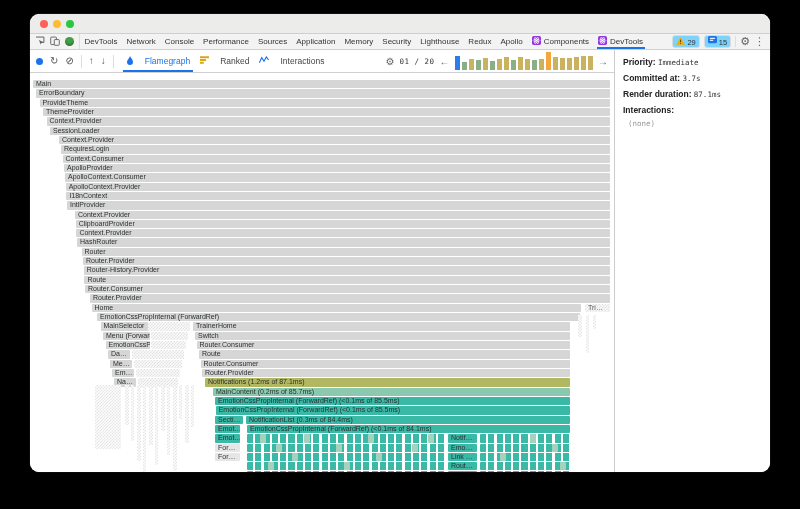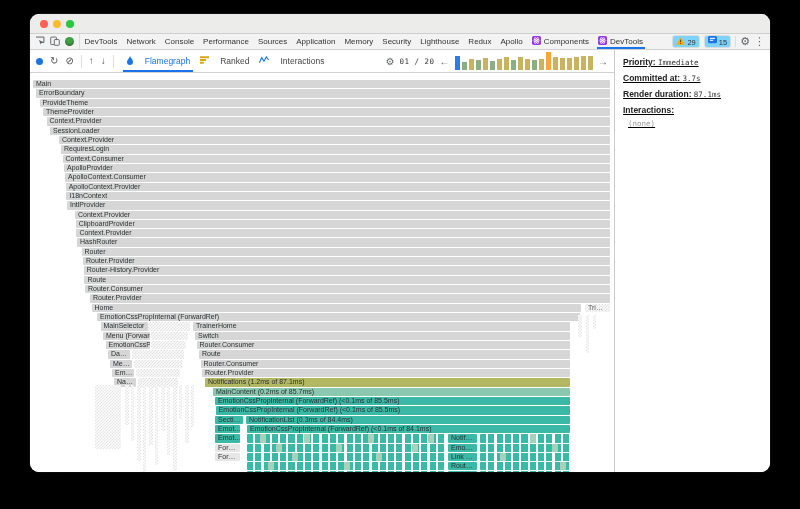--- a/index.html
+++ b/index.html
@@ -49,21 +49,21 @@
                         linear-gradient(45deg,#e1e1e1 25%,transparent 25%,transparent 75%,#e1e1e1 75%);
        background-size:3px 3px;background-position:0 0,1.5px 1.5px;}
   .seg.b{background-image:repeating-linear-gradient(90deg,#3ab9a6 0,#3ab9a6 6px,#fff 6px,#fff 8.3px);}
   .hcol{position:absolute;background-color:#fcfcfc;
        background-image:linear-gradient(45deg,#e5e5e5 25%,transparent 25%,transparent 75%,#e5e5e5 75%),
                         linear-gradient(45deg,#e5e5e5 25%,transparent 25%,transparent 75%,#e5e5e5 75%);
        background-size:3px 3px;background-position:0 0,1.5px 1.5px;}
   
   .rightcol{flex:1;display:flex;flex-direction:column;background:#fff;min-width:0;}
   .phead{flex:0 0 22px;line-height:22px;padding:0 8px;border-bottom:1px solid #d0d0d0;font-size:9px;font-weight:600;color:#333;}
-  .pbody{padding:7px 8px;text-decoration:underline;}
+  .pbody{padding:7px 8px;}
   .cirow{margin-bottom:6px;font-size:8.5px;color:#222;}
   .cilabel{font-weight:700;}
   .civalue{font-family:"DejaVu Sans Mono",monospace;font-size:7.5px;color:#333;}
   .cinone{font-family:"DejaVu Sans Mono",monospace;font-size:7.5px;color:#999;margin-left:5px;margin-top:-2px;}
 </style>
 </head>
 <body>
 
 <div class="stage">
   <div class="window">

